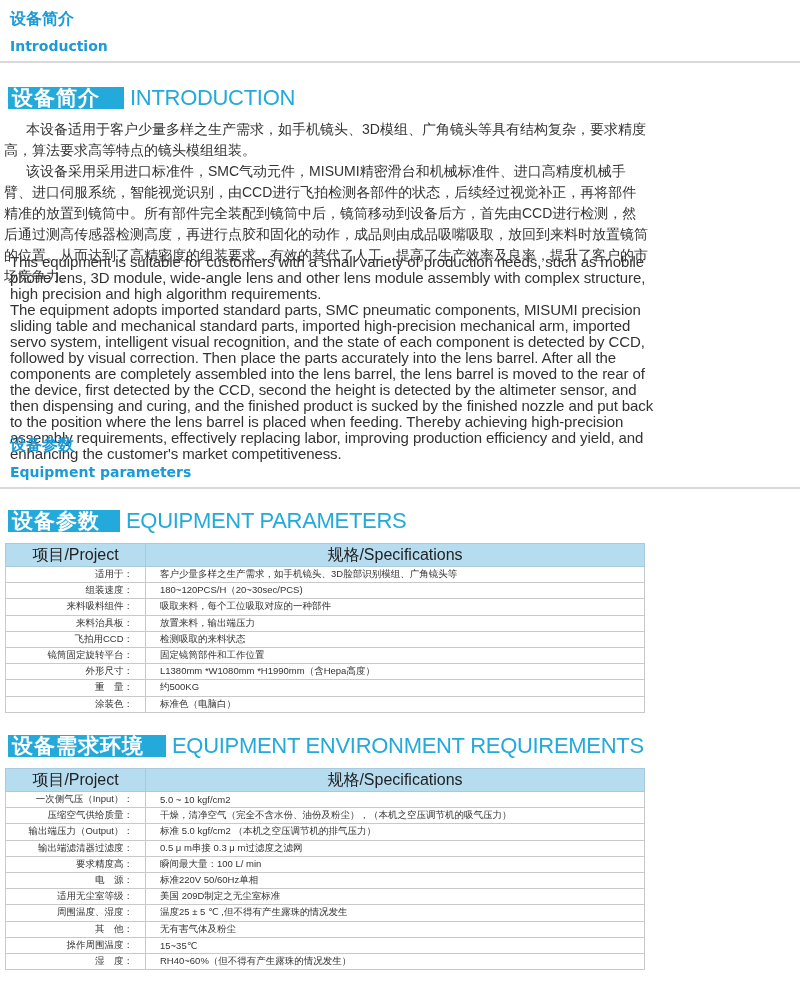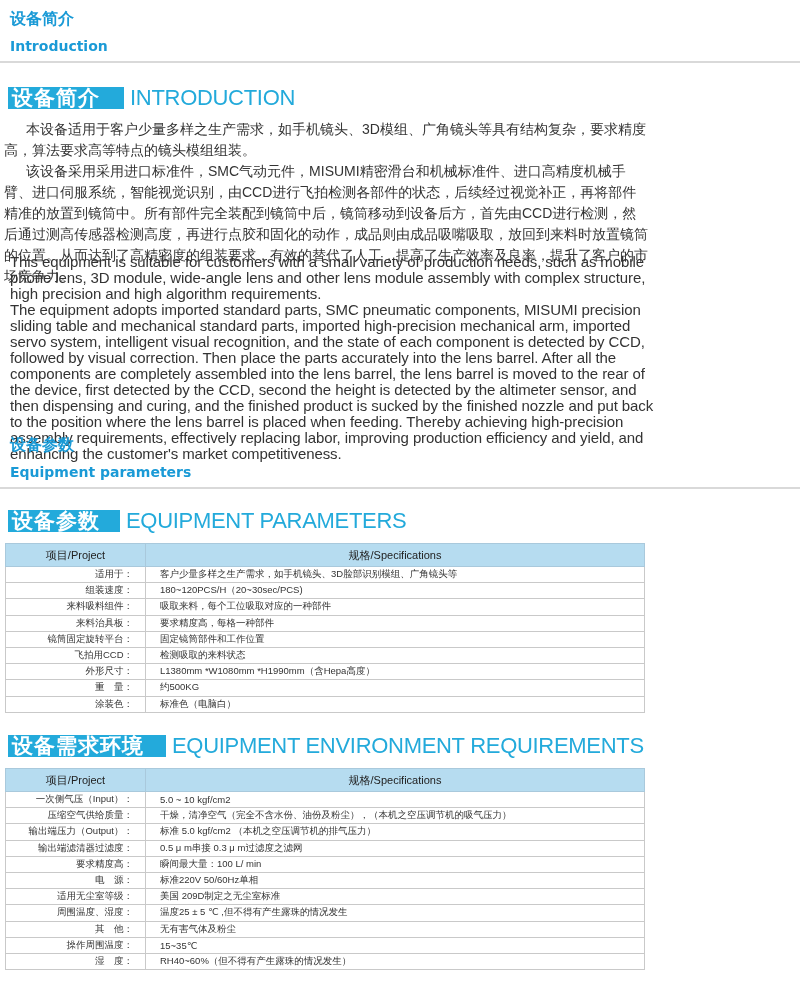--- a/index.html
+++ b/index.html
@@ -13,21 +13,21 @@
 
   .banner { position: absolute; left: 8px; height: 24px; display: flex; align-items: center; }
   .banner .cn-box { background: #23aadb; color: #ffffff; font-size: 21px; font-weight: bold; height: 22px; line-height: 22px; padding: 0 4px; letter-spacing: 1px; }
   .banner .en-title { color: #23aadb; font-size: 22px; margin-left: 6px; letter-spacing: -0.3px; line-height: 24px; white-space: nowrap; }
 
   .para-cn { position: absolute; left: 4px; width: 645px; font-size: 14px; line-height: 21px; color: #333; }
   .para-cn p { text-indent: 22px; }
   .para-en { position: absolute; left: 10px; width: 645px; font-size: 15px; line-height: 16px; color: #333; letter-spacing: -0.1px; }
 
   table.spec { position: absolute; left: 5px; width: 640px; border-collapse: collapse; font-size: 9.5px; color: #333; }
-  table.spec th { background: #b6dcf0; font-weight: normal; font-size: 11px; height: 23px; border: 1px solid #a9c9dc; color: #222; }
+  table.spec th { background: #b6dcf0; font-weight: normal; font-size: 16px; height: 23px; border: 1px solid #a9c9dc; color: #222; }
   table.spec td { border: 1px solid #c9c9c9; height: 16.2px; padding: 0 6px; white-space: nowrap; }
   table.spec td.k { text-align: right; width: 140px; padding-right: 12px; }
   table.spec td.v { padding-left: 14px; }
 </style>
 </head>
 <body>
 
 <div class="sec-head" style="top:9px;">
   <div class="cn">设备简介</div>
   <div class="en">Introduction</div>
@@ -75,29 +75,29 @@
     <tr>
         <td class="k">组装速度：</td>
         <td class="v">180~120PCS/H（20~30sec/PCS)</td>
       </tr>
     <tr>
         <td class="k">来料吸料组件：</td>
         <td class="v">吸取来料，每个工位吸取对应的一种部件</td>
       </tr>
     <tr>
         <td class="k">来料治具板：</td>
-        <td class="v">要求精度高，每格一种部件</td>
+        <td class="v">放置来料，输出端压力</td>
+      </tr>
+    <tr>
+        <td class="k">飞拍用CCD：</td>
+        <td class="v">检测吸取的来料状态</td>
       </tr>
     <tr>
         <td class="k">镜筒固定旋转平台：</td>
         <td class="v">固定镜筒部件和工作位置</td>
-      </tr>
-    <tr>
-        <td class="k">飞拍用CCD：</td>
-        <td class="v">检测吸取的来料状态</td>
       </tr>
     <tr>
         <td class="k">外形尺寸：</td>
         <td class="v">L1380mm *W1080mm *H1990mm（含Hepa高度）</td>
       </tr>
     <tr>
         <td class="k">重　量：</td>
         <td class="v">约500KG</td>
       </tr>
     <tr>

